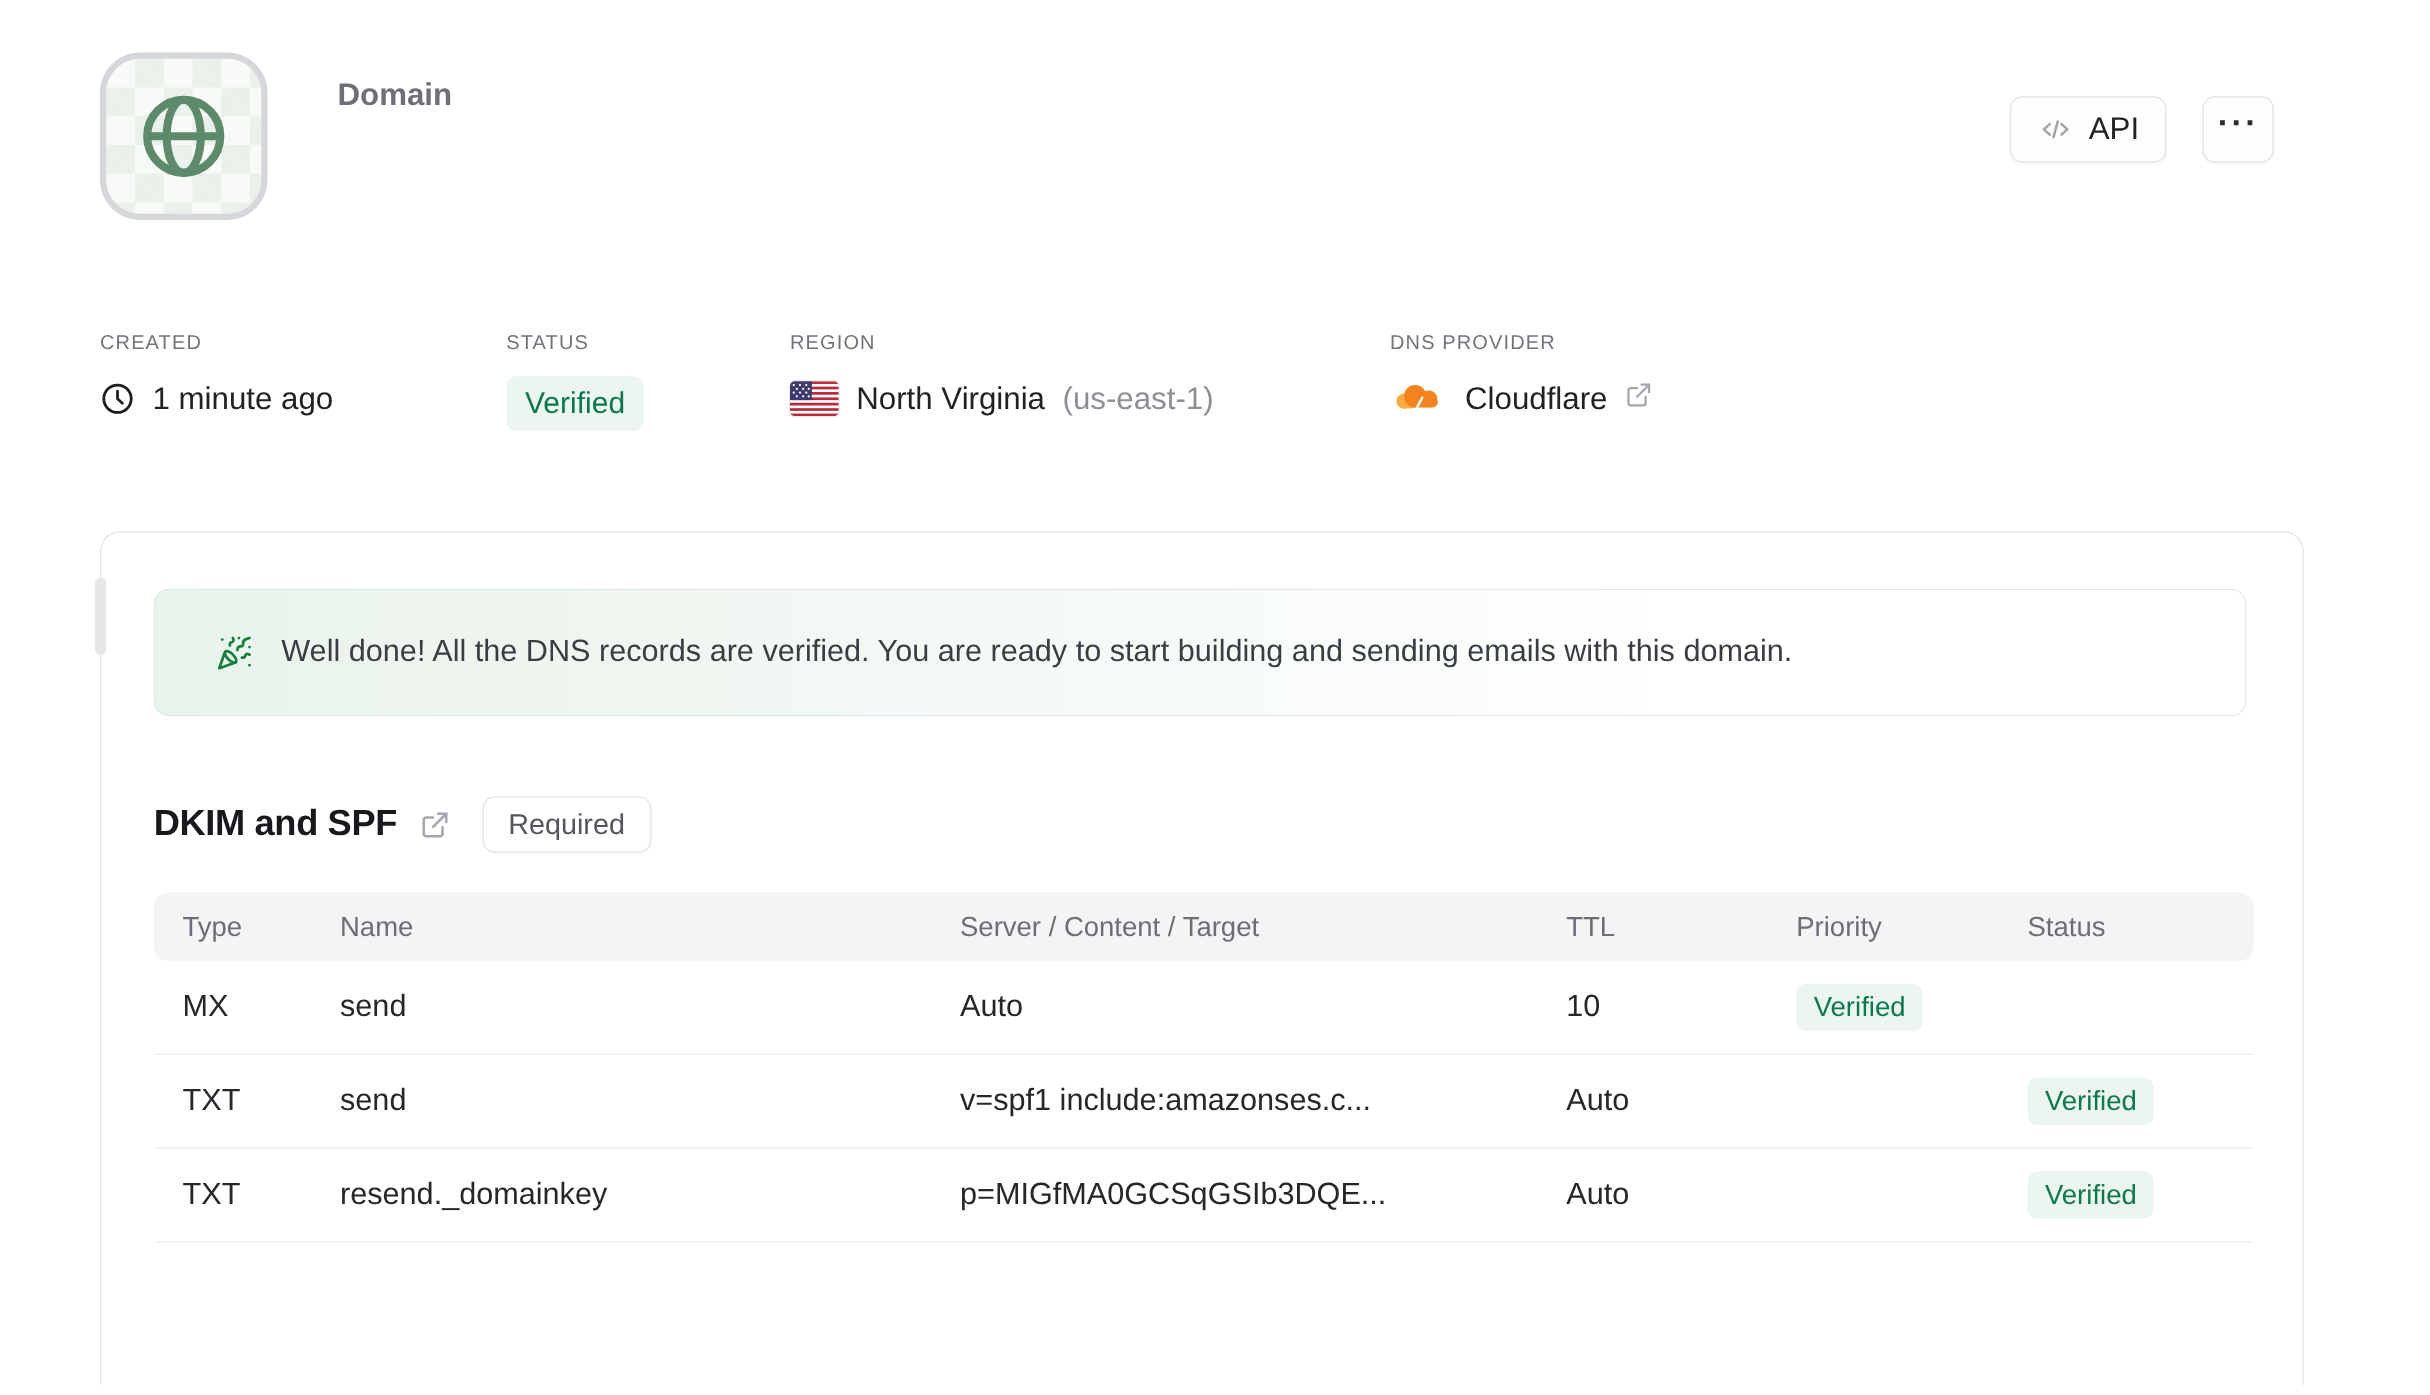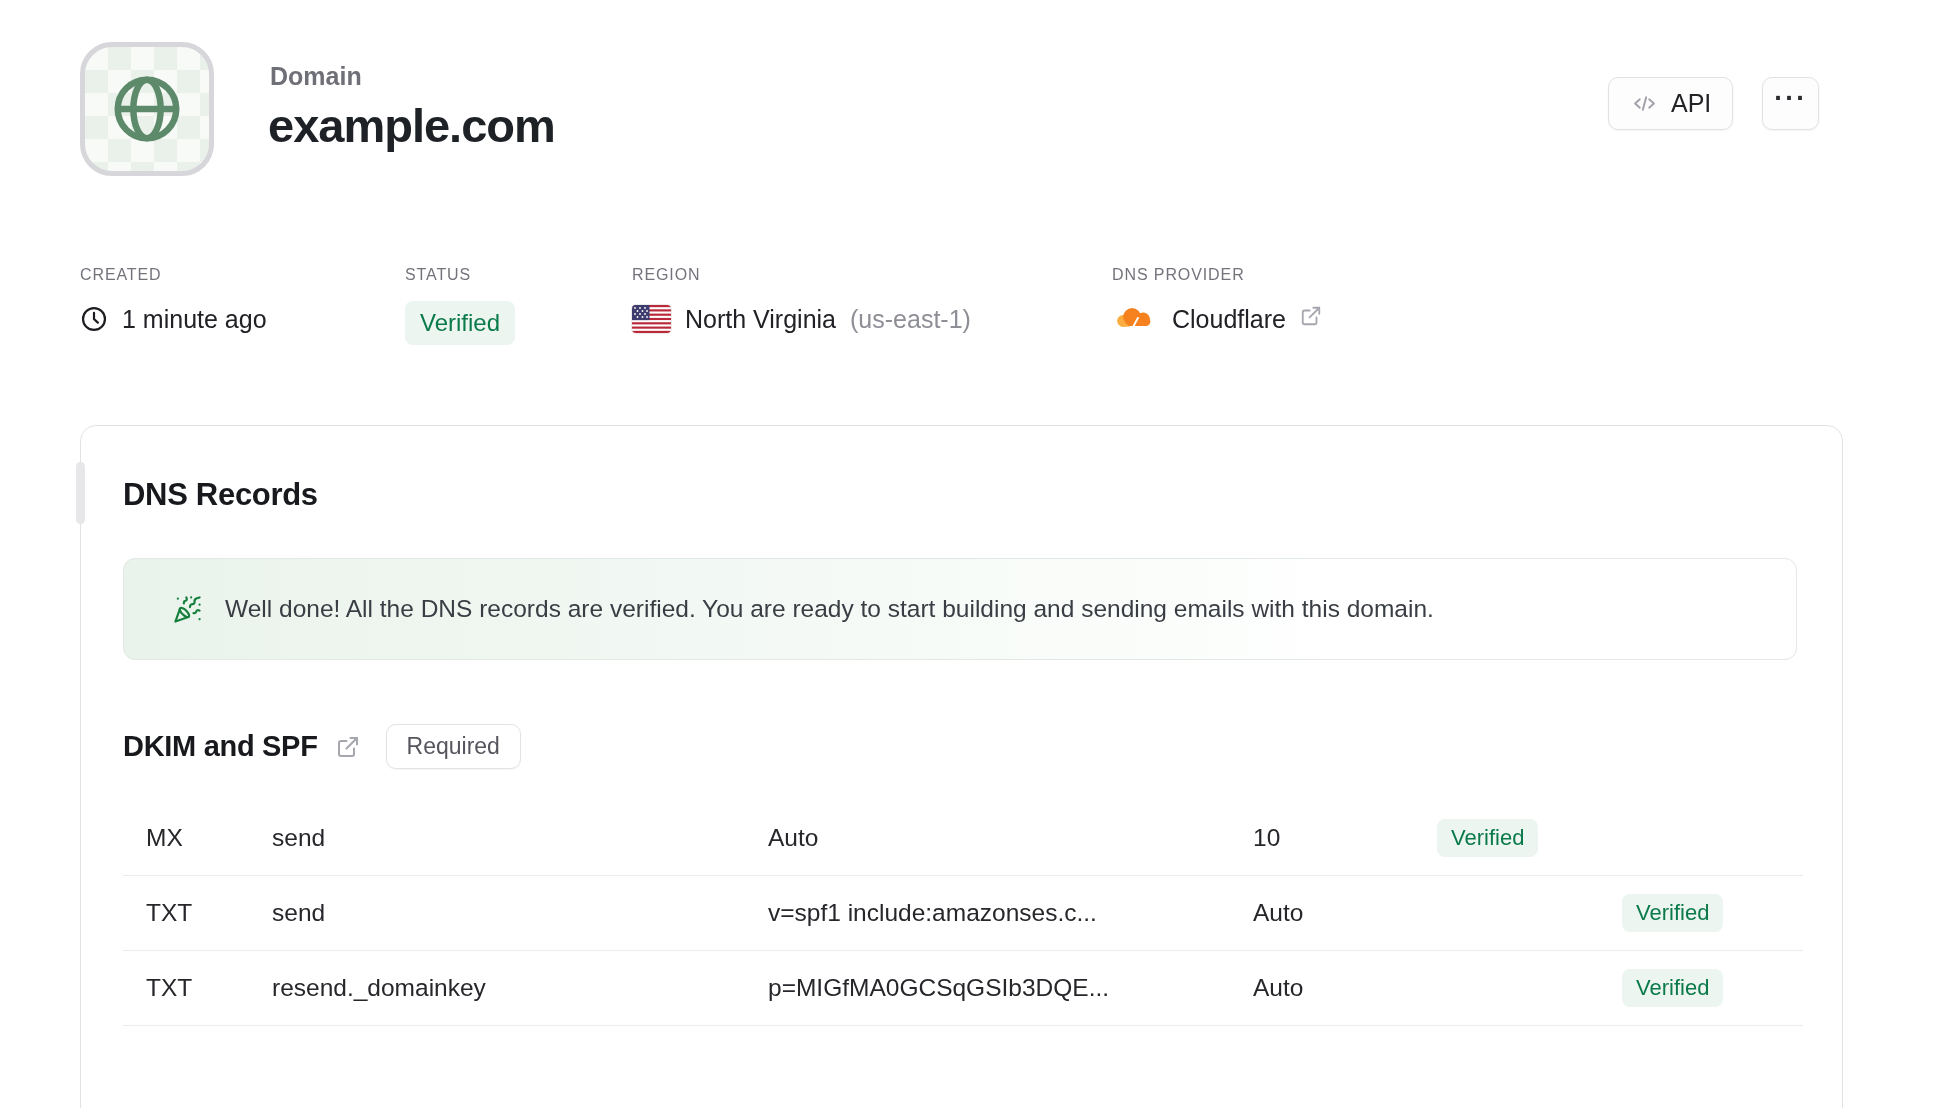--- a/index.html
+++ b/index.html
@@ -65,21 +65,20 @@
   <div class="app-icon">
     <span style="display:flex;">
       <svg width="78" height="78" viewBox="0 0 24 24" fill="none" stroke="#5d8a6b" stroke-width="2">
         <circle cx="12" cy="12" r="9"></circle>
           <ellipse cx="12" cy="12" rx="4.2" ry="9"></ellipse>
           <line x1="3" y1="12" x2="21" y2="12"></line>
       </svg>
     </span>
   </div>
   <div class="kicker">Domain</div>
-  <h1 class="page-title">example.com</h1>
 
   <div class="header-actions">
     <button class="btn btn-api">
       <span style="display:flex;">
         <svg width="29" height="25" viewBox="0 0 24 24" fill="none" stroke="#a2a2aa" stroke-width="1.9" stroke-linecap="round" stroke-linejoin="round">
           <path d="M7.5 8l-4.5 4 4.5 4"></path>
             <path d="M16.5 8l4.5 4-4.5 4"></path>
             <path d="M13.6 6l-3.2 12"></path>
         </svg>
       </span>
@@ -164,21 +163,20 @@
           <path d="M18 13.5V19a2 2 0 0 1-2 2H5a2 2 0 0 1-2-2V8a2 2 0 0 1 2-2h5.5"></path>
             <path d="M14.5 3H21v6.5"></path>
             <path d="M10.5 13.5L21 3"></path>
         </svg>
       </span>
     </div>
   </div>
 
   <section class="card">
     <div class="card-tab"></div>
-    <h2 class="card-title">DNS Records</h2>
 
     <div class="notice">
       <span style="display:flex;">
         <svg width="29" height="29" viewBox="0 0 24 24" fill="none" stroke="#15803d" stroke-width="1.8" stroke-linecap="round" stroke-linejoin="round">
           <path d="M5.8 11.3 2 22l10.7-3.79"></path>
           <path d="M4 3h.01"></path>
             <path d="M22 8h.01"></path>
             <path d="M15 2h.01"></path>
             <path d="M22 20h.01"></path>
           <path d="m22 2-2.24.75a2.9 2.9 0 0 0-1.96 3.12c.1.86-.57 1.63-1.45 1.63h-.38c-.86 0-1.6.6-1.76 1.44L14 10"></path>
@@ -196,20 +194,28 @@
         <svg width="24" height="24" viewBox="0 0 24 24" fill="none" stroke="#a6a6ae" stroke-width="2" stroke-linecap="round" stroke-linejoin="round">
           <path d="M18 13.5V19a2 2 0 0 1-2 2H5a2 2 0 0 1-2-2V8a2 2 0 0 1 2-2h5.5"></path>
             <path d="M14.5 3H21v6.5"></path>
             <path d="M10.5 13.5L21 3"></path>
         </svg>
       </span>
       <span class="badge-req">Required</span>
     </div>
 
     <div class="dns-table">
+      <div class="thead grid-cols">
+        <span>Type</span>
+        <span>Name</span>
+        <span>Server / Content / Target</span>
+        <span>TTL</span>
+        <span>Priority</span>
+        <span>Status</span>
+      </div>
       <div>
   <div class="trow grid-cols">
     <span>MX</span>
     <span>send</span>
     <span>Auto</span>
     <span>10</span>
     <span class="cell-badge green-badge">Verified</span>
   </div>
 
   <div class="trow grid-cols">

